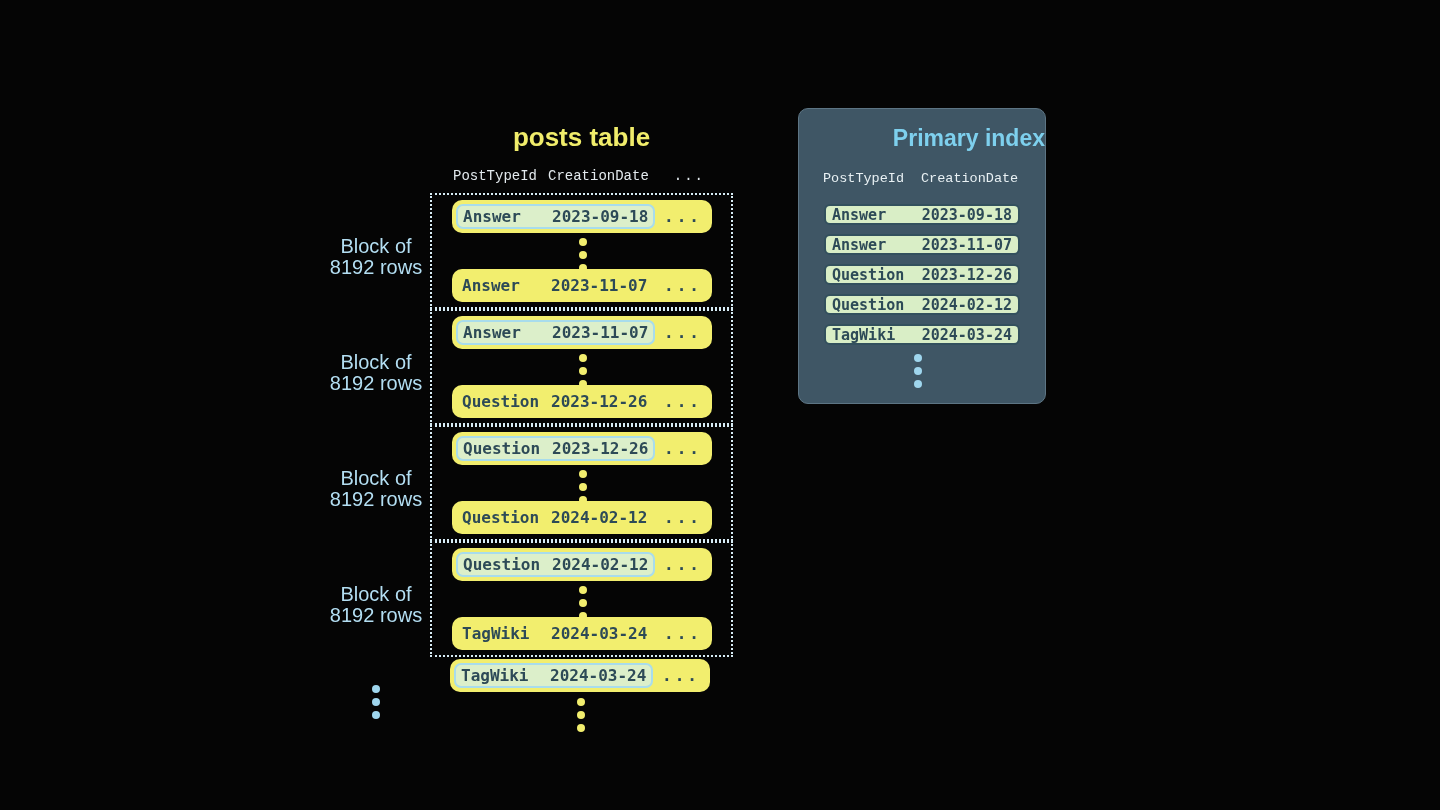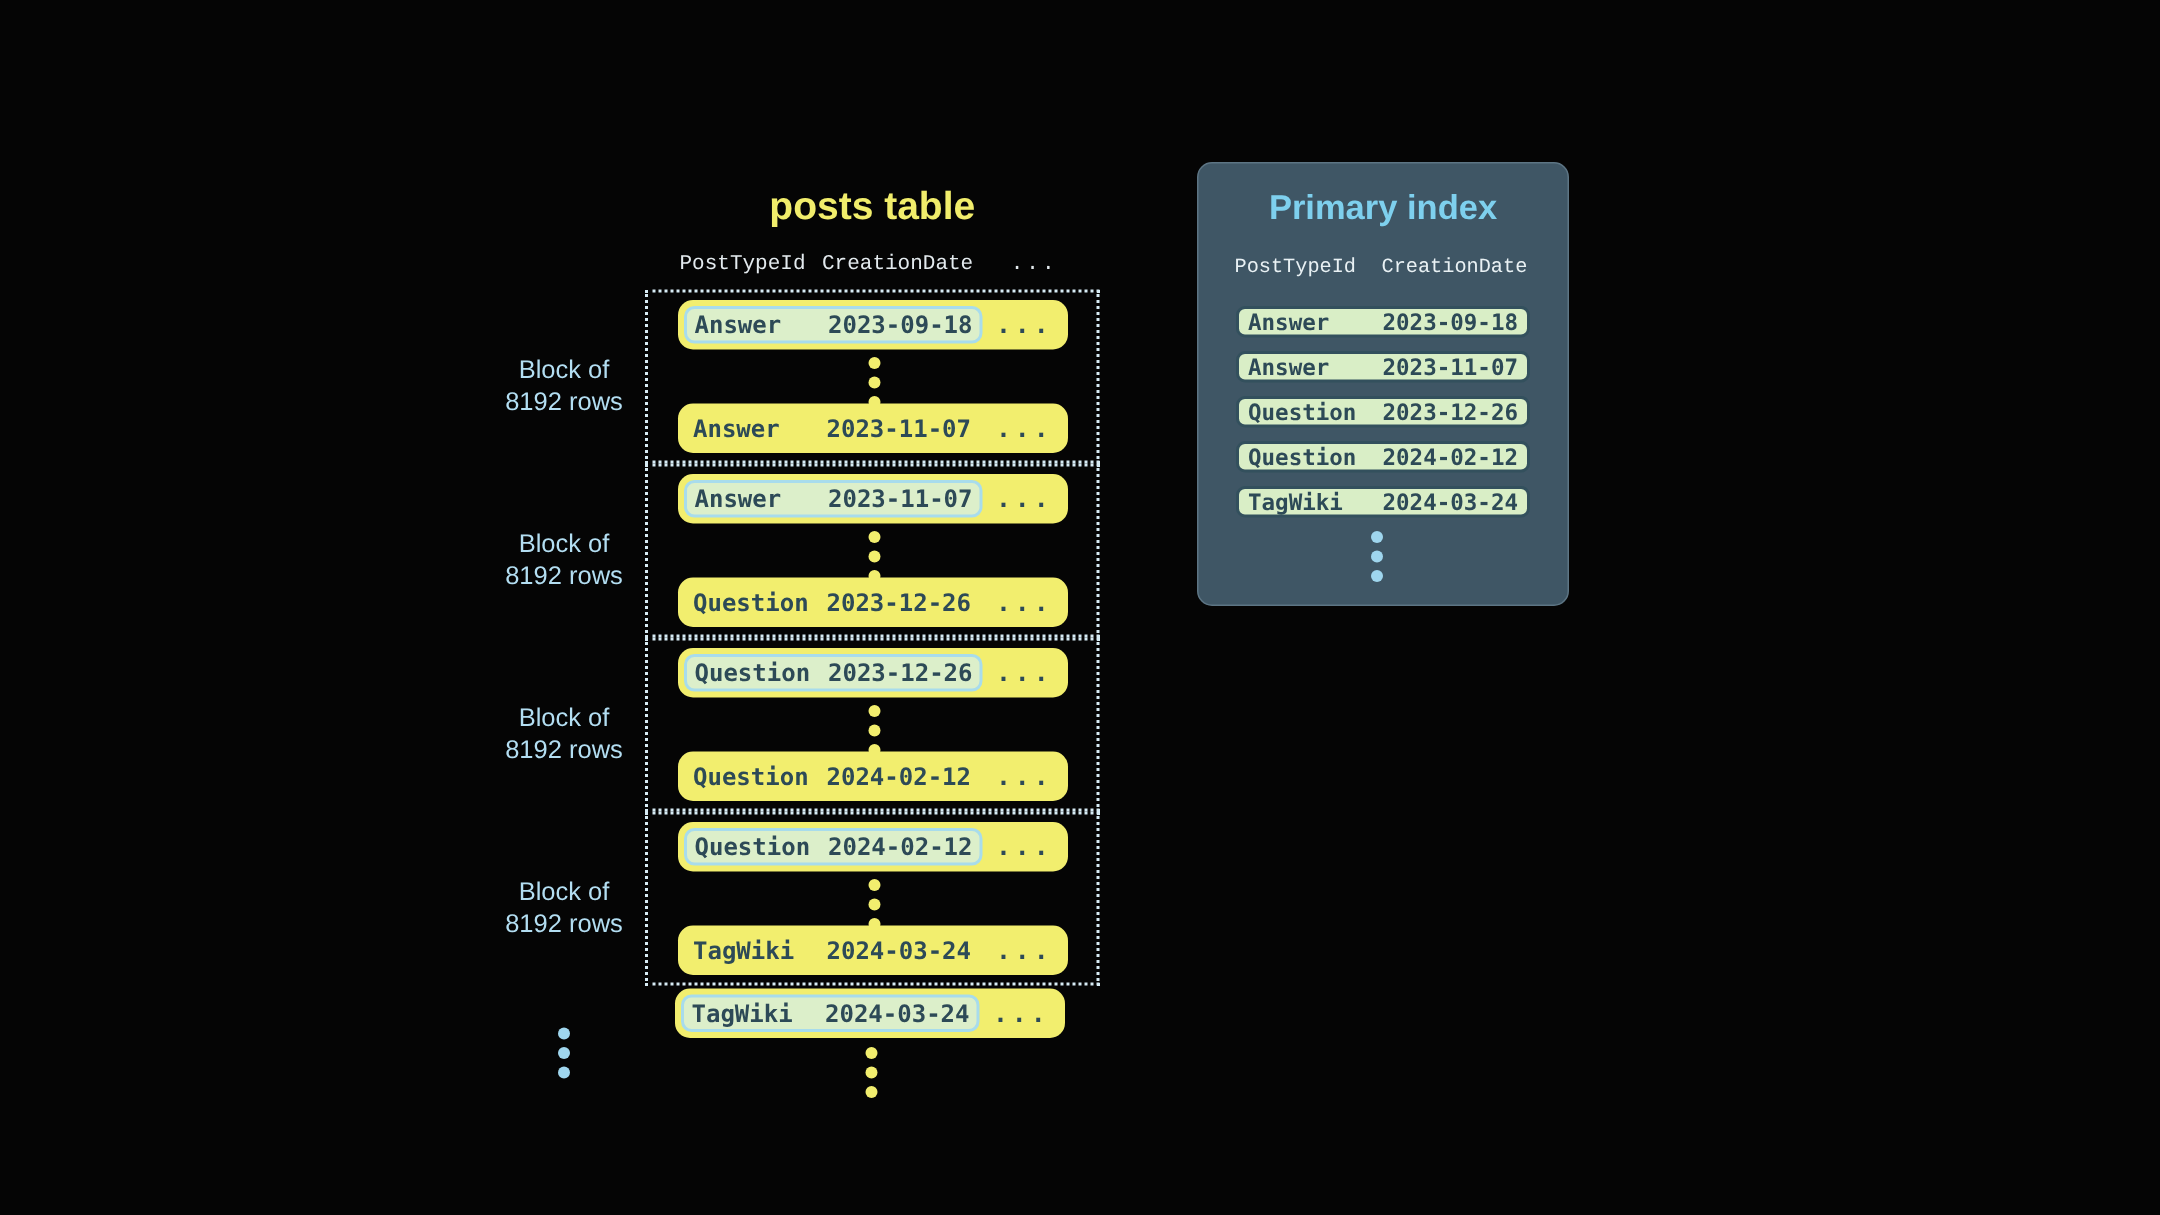--- a/index.html
+++ b/index.html
@@ -44,38 +44,38 @@
     padding:1px 5px;box-sizing:border-box;
   }
   .vdots{position:absolute;display:flex;flex-direction:column;gap:5px;}
   .vdots i{width:8px;height:8px;border-radius:50%;display:block;}
   .vdots.yellow i{background:#f2ee6e;}
   .vdots.blue i{background:#9fd6ee;}
   .block .vdots{left:147px;top:43px;}
 
   .block-label{
     position:absolute;left:321px;width:110px;text-align:center;
-    color:#b3def2;font-size:17px;line-height:21px;font-weight:500;
+    color:#b3def2;font-size:20px;line-height:21px;font-weight:500;
   }
 
   .overflow-row{
     position:absolute;left:450px;top:659px;width:260px;height:33px;
     background:#f2ee6e;border-radius:10px;display:flex;align-items:center;
     box-sizing:border-box;padding:0 10px;color:#2d4a57;
     font-family:"DejaVu Sans Mono",monospace;font-size:16px;font-weight:bold;
   }
 
   
   .panel{
     position:absolute;left:798px;top:108px;width:248px;height:296px;
     background:#3f5665;border:1px solid #5d7584;border-radius:10px;
     box-sizing:border-box;
   }
   .panel-title{
-    position:absolute;left:0;top:16px;width:100%;text-align:center;
+    position:absolute;left:0;top:16px;width:100%;text-align:right;
     color:#7ed0ee;font-size:23px;font-weight:600;
   }
   .panel-header{
     position:absolute;left:0;top:60px;width:100%;height:18px;
     display:flex;align-items:center;box-sizing:border-box;padding:0 0 0 24px;
     color:#e9f1f4;font-size:13.5px;font-weight:500;
   }
   .panel-header .h-type{width:98px;}
   .pi-row{
     position:absolute;left:25px;width:196px;height:21px;

